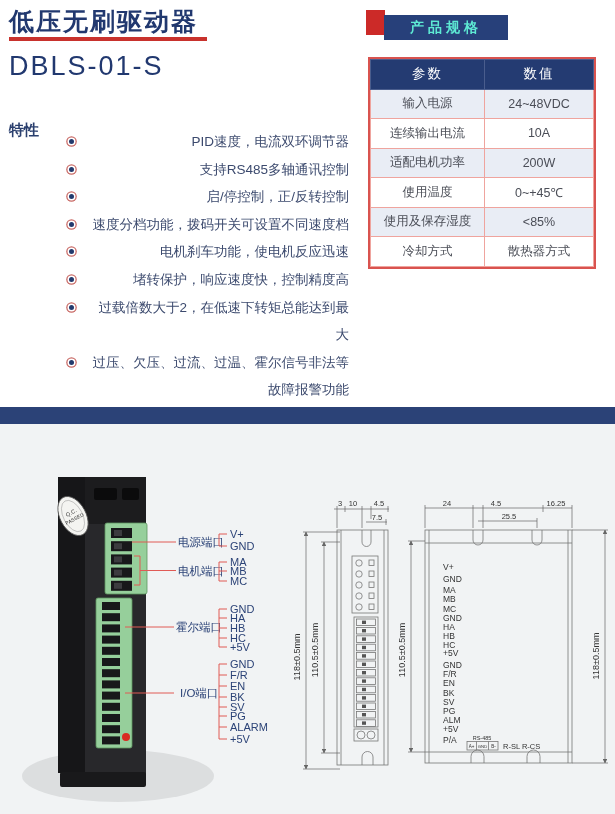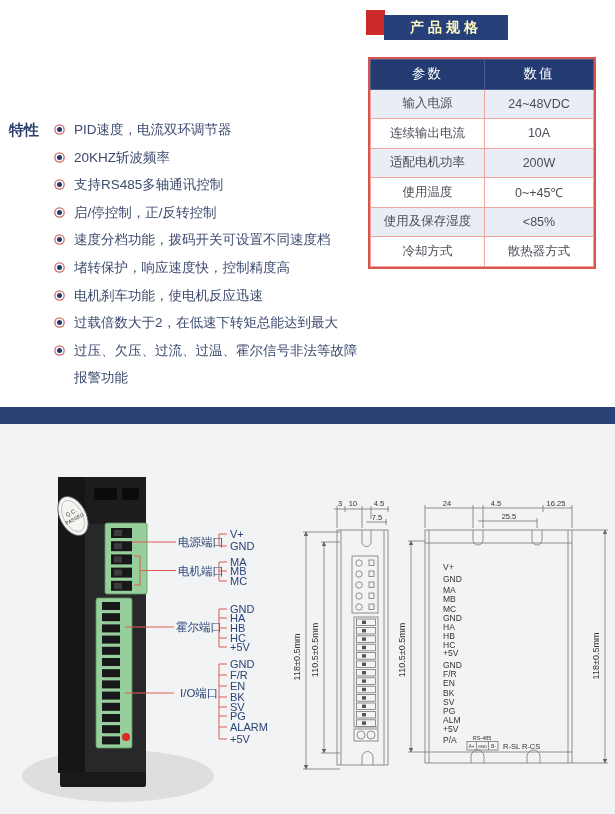--- a/index.html
+++ b/index.html
@@ -10,36 +10,36 @@
   }
   
   .title-block { position:absolute; left:9px; top:8px; }
   .main-title { font-size:25px; font-weight:bold; color:#21386f; letter-spacing:2px; line-height:27px; }
   .red-underline { width:198px; height:4px; background:#c8322d; margin-top:2px; }
   .model-title { font-size:27px; color:#21386f; letter-spacing:2px; margin-top:10px; }
 
   
   .features { position:absolute; left:9px; top:116px; width:352px; display:flex; }
   .features-label { width:42px; font-size:15px; font-weight:bold; color:#2a3f6e; padding-top:5px; flex:none; }
-  .features-list { list-style:none; margin:0; padding:0; }
+  .features-list { list-style:none; margin:12px; padding:0;text-align:right; }
   .features-list li {
     position:relative; padding-left:23px; font-size:13.5px; color:#3c4a6e;
     line-height:27.6px;
   }
   .features-list li::before {
     content:""; position:absolute; left:6px; top:11px; width:5px; height:5px;
     border-radius:50%; background:#223a6d;
     box-shadow:0 0 0 1.5px #ffffff, 0 0 0 2.8px #c96a66;
   }
 
   
   .spec-red-square { position:absolute; left:366px; top:10px; width:19px; height:25px; background:#cc2a28; }
   .spec-title-box {
     position:absolute; left:384px; top:15px; width:124px; height:25px; background:#27407a;
-    color:#fef9c3; font-size:14px; font-weight:bold; letter-spacing:4px;
+    color:#5eead4; font-size:14px; font-weight:bold; letter-spacing:4px;
     display:flex; align-items:center; justify-content:center;
   }
   .spec-table-wrap { position:absolute; left:368px; top:57px; width:228px; border:2px solid #d9534f; background:#fff; }
   .spec-table { border-collapse:collapse; width:100%; table-layout:fixed; }
   .spec-table th, .spec-table td {
     border:1px solid #efa49e; height:29.5px; text-align:center;
     font-size:12.5px; color:#4b4e57; padding:0 3px;
   }
   .spec-table th { background:#243b72; color:#ffffff; font-weight:normal; font-size:13.5px; letter-spacing:2px; border-color:#4a5d8d; }
   .spec-table tr:nth-child(even) td { background:#e9edf5; }
@@ -59,31 +59,35 @@
   .dv-pin     { font-size:8.5px; fill:#333333; }
   .redline    { stroke:#e05a55; stroke-width:1; fill:none; }
   .tline      { stroke:#777777; stroke-width:0.8; fill:none; }
   .dimline    { stroke:#666666; stroke-width:0.7; fill:none; }
 </style>
 </head>
 <body>
 
 <div class="page">
 
+  <div class="title-block">
+    <div class="main-title">低压无刷驱动器</div>
+    <div class="red-underline"></div>
+    <div class="model-title">DBLS-01-S</div>
+  </div>
 
   <div class="features">
     <div class="features-label">特性</div>
     <ul class="features-list">
       <li>PID速度，电流双环调节器</li>
-      <li>20KHZ斩波频率</li>
       <li>支持RS485多轴通讯控制</li>
       <li>启/停控制，正/反转控制</li>
       <li>速度分档功能，拨码开关可设置不同速度档</li>
+      <li>电机刹车功能，使电机反应迅速</li>
       <li>堵转保护，响应速度快，控制精度高</li>
-      <li>电机刹车功能，使电机反应迅速</li>
       <li>过载倍数大于2，在低速下转矩总能达到最大</li>
       <li>过压、欠压、过流、过温、霍尔信号非法等故障报警功能</li>
     </ul>
   </div>
 
   <div class="spec-red-square"></div>
   <div class="spec-title-box">产品规格</div>
 
   <div class="spec-table-wrap">
     <table class="spec-table">

